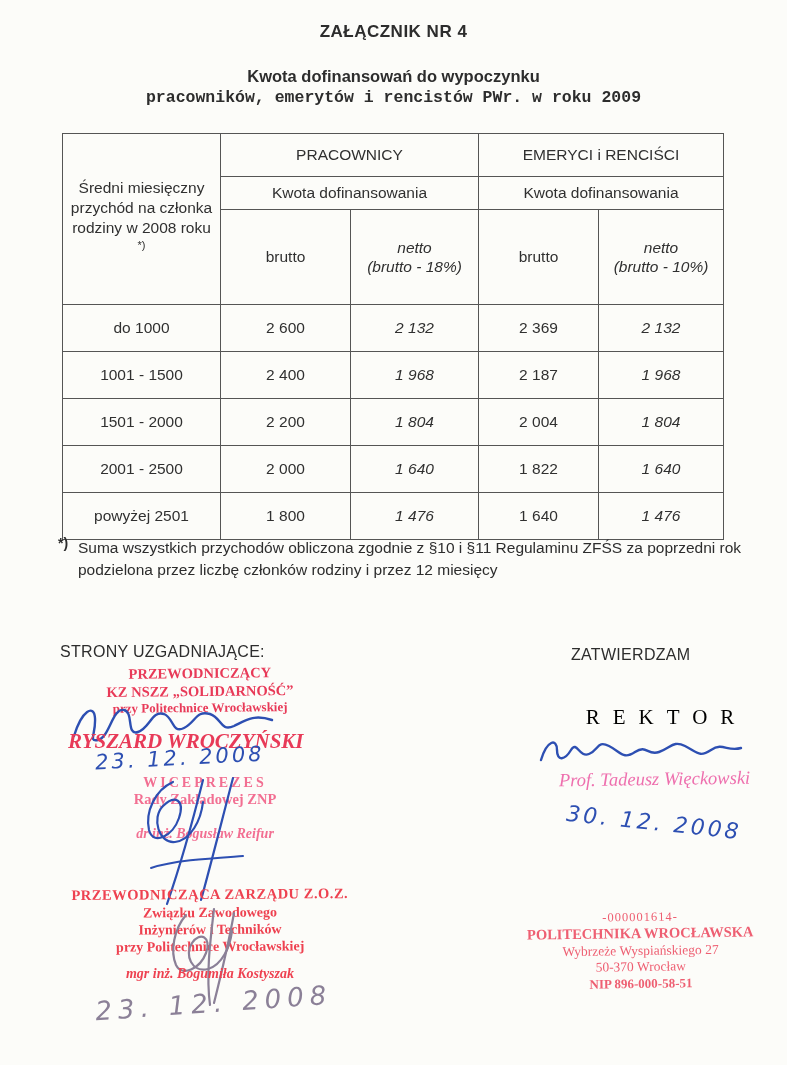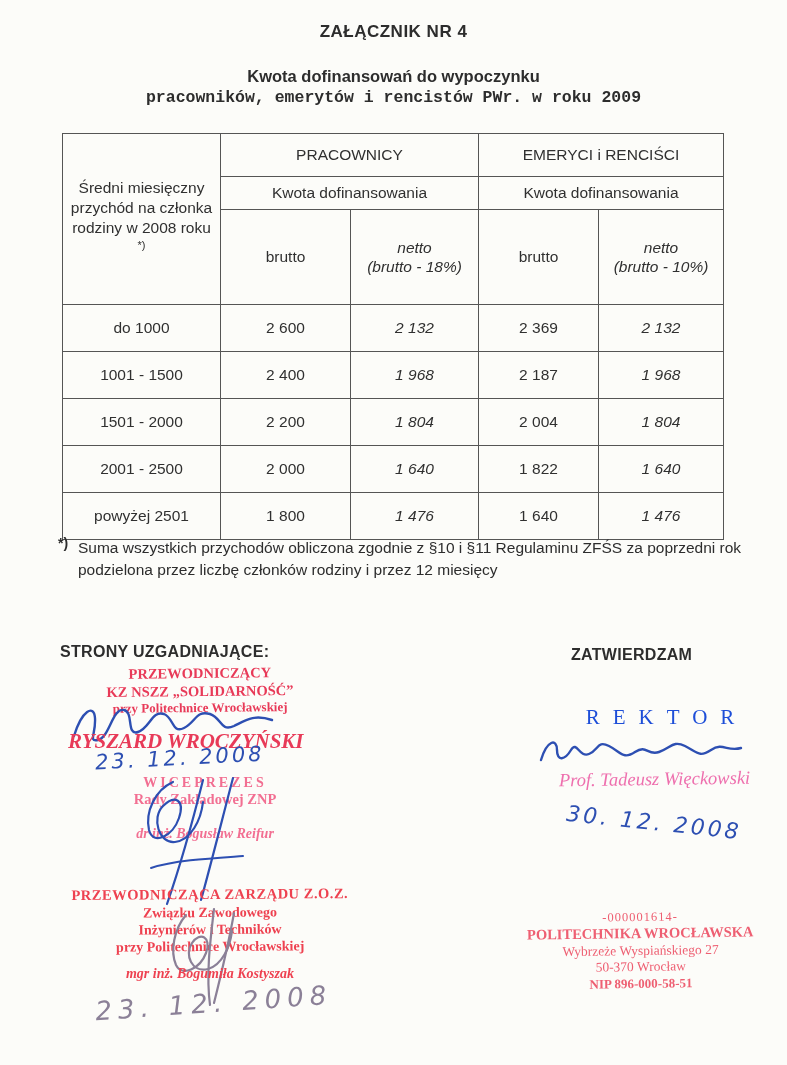--- a/index.html
+++ b/index.html
@@ -27,21 +27,21 @@
   .netto-head{font-weight:bold;font-style:italic;line-height:1.25;}
   tr.datarow td{height:42px;}
   td.rowlabel{font-weight:bold;font-size:15px;}
   td.netto{font-weight:bold;font-style:italic;}
   sup.mark{font-size:11px;vertical-align:super;}
   
   .footnote{position:absolute;top:537px;left:58px;width:676px;font-size:15.5px;
     line-height:1.45;padding-left:20px;}
   .footnote .fmark{position:absolute;left:0;top:-4px;font-weight:bold;font-size:14px;}
   
-  .sec-head{position:absolute;font-size:16px;font-weight:bold;letter-spacing:.3px;}
+  .sec-head{position:absolute;font-size:16px;font-weight:normal;letter-spacing:.3px;}
   .stamp{position:absolute;text-align:center;font-family:"Liberation Serif",serif;
     font-weight:bold;line-height:1.22;}
   .s-line{display:block;}
   .hand{position:absolute;font-family:"DejaVu Sans",sans-serif;font-style:italic;white-space:nowrap;}
   svg.sig{position:absolute;overflow:visible;}
   svg.sig path{fill:none;stroke-linecap:round;stroke-linejoin:round;}
   
   .stamp1{left:70px;top:665px;width:260px;font-size:14.5px;transform:rotate(-.6deg);}
   .stamp1 .small{font-size:13px;font-weight:bold;}
   .name1{left:68px;top:729px;width:260px;position:absolute;text-align:left;
@@ -182,21 +182,21 @@
     <span class="s-line">przy Politechnice Wrocławskiej</span>
   </div>
   <svg class="sig" style="left:150px;top:903px;" width="130" height="108" viewBox="0 0 130 108">
     <path stroke-width="2.2" d="M36 12 C24 26 20 48 26 62 C32 74 50 66 56 50 C62 34 50 28 42 40 C34 52 42 70 58 66 C72 62 80 44 82 28" stroke="#8b8097"></path>
     <path stroke-width="2.2" d="M64 6 C60 40 56 72 60 102" stroke="#8b8097"></path>
     <path stroke-width="2.2" d="M84 10 C78 44 70 76 64 100" stroke="#8b8097"></path>
   </svg>
   <div class="name3" style="color: rgb(238, 65, 80);">mgr inż. Bogumiła Kostyszak</div>
   <div class="hand date3" style="color: rgb(139, 128, 151);">23. 12. 2008</div>
 
-  <div class="rektor-title" style="color: #1d4ed8;">REKTOR</div>
+  <div class="rektor-title" style="color: #000000;">REKTOR</div>
   <svg class="sig" style="left:535px;top:730px;" width="215" height="40" viewBox="0 0 215 40">
     <path stroke-width="2.4" d="M6 30 C12 10 22 8 22 20 C22 32 30 30 36 20 C42 10 44 28 54 24 C64 20 62 10 74 16 C86 22 88 30 100 22 C112 14 112 26 124 22 C136 18 138 10 150 16 C162 22 164 28 176 20 C188 12 192 22 206 18" stroke="#2d4fb2"></path>
   </svg>
   <div class="prof-line" style="color: rgb(238, 111, 174);">Prof. Tadeusz Więckowski</div>
   <div class="hand date2" style="color: rgb(45, 79, 178);">30. 12. 2008</div>
 
   <div class="stamp stamp-pwr" style="color: rgb(238, 95, 114);">
     <span class="s-line num">-000001614-</span>
     <span class="s-line uni">POLITECHNIKA WROCŁAWSKA</span>
     <span class="s-line mid">Wybrzeże Wyspiańskiego 27</span>

